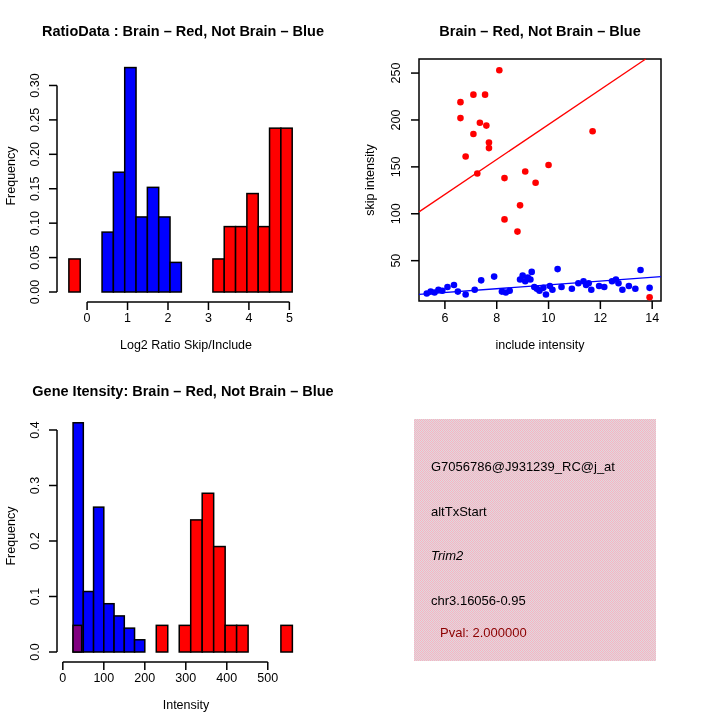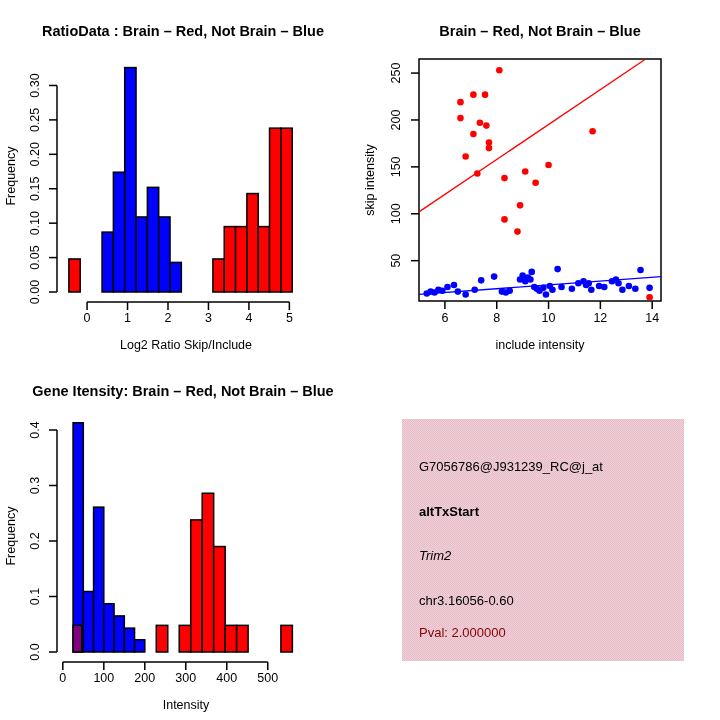--- a/index.html
+++ b/index.html
@@ -5,26 +5,26 @@
   html,body{margin:0;padding:0;background:#fff;}
   .grid{position:relative;width:720px;height:720px;background:#fff;
         display:grid;grid-template-columns:360px 360px;grid-template-rows:360px 360px;
         font-family:"Liberation Sans",sans-serif;}
   .panel{position:relative;width:360px;height:360px;}
   svg{display:block;}
   svg text{font-family:"Liberation Sans",sans-serif;fill:#000000;}
   .title{font-size:14.5px;font-weight:bold;}
   .tick{font-size:12.5px;}
   .axis-label{font-size:12.5px;}
-  .info-box{position:absolute;left:42px;top:59px;width:242px;height:242px;
+  .info-box{position:absolute;left:54px;top:59px;width:242px;height:242px;
             background-image:conic-gradient(#f7b3c2 25%, #dedade 0 50%, #f7b3c2 0 75%, #dedade 0);
-            background-size:2px 2px;padding-left:40px;}
+            background-size:2px 2px;}
   .info-line{position:absolute;left:17px;font-size:13px;white-space:nowrap;}
   .line-0{top:40px;}
-  .line-1{top:85px;font-weight:bold;}
+  .line-1{top:85px;}
   .line-2{top:129px;font-style:italic;}
   .line-3{top:174px;}
   .line-4{top:206px;}
 </style>
 </head>
 <body>
 
 <div class="grid">
   <figure class="panel" style="margin:0">
     <svg id="svg-0" width="360" height="360" viewBox="0 0 360 360">
@@ -218,17 +218,17 @@
         <text x="183" y="36" text-anchor="middle" class="title">Gene Itensity: Brain – Red, Not Brain – Blue</text>
         <text x="186" y="349" text-anchor="middle" class="axis-label">Intensity</text>
         <text x="15" y="176" text-anchor="middle" class="axis-label" transform="rotate(-90 15 176)">Frequency</text>
       </svg>
   </figure>
   <div class="panel">
     <div class="info-box">
       <div class="info-line line-0" style="color: rgb(0, 0, 0);">G7056786@J931239_RC@j_at</div>
       <div class="info-line line-1" style="color: rgb(0, 0, 0);">altTxStart</div>
       <div class="info-line line-2" style="color: rgb(0, 0, 0);">Trim2</div>
-      <div class="info-line line-3" style="color: rgb(0, 0, 0);">chr3.16056-0.60</div>
-      <div class="info-line line-4" style="color: rgb(139, 0, 0);">Pval: 2.000000</div>
+      <div class="info-line line-3" style="color: rgb(0, 0, 0);">chr3.16056-0.95</div>
+      <div class="info-line line-4" style="color: rgb(139, 0, 0); margin-left: 9px;">Pval: 2.000000</div>
     </div>
   </div>
 </div>
 
 </body></html>

